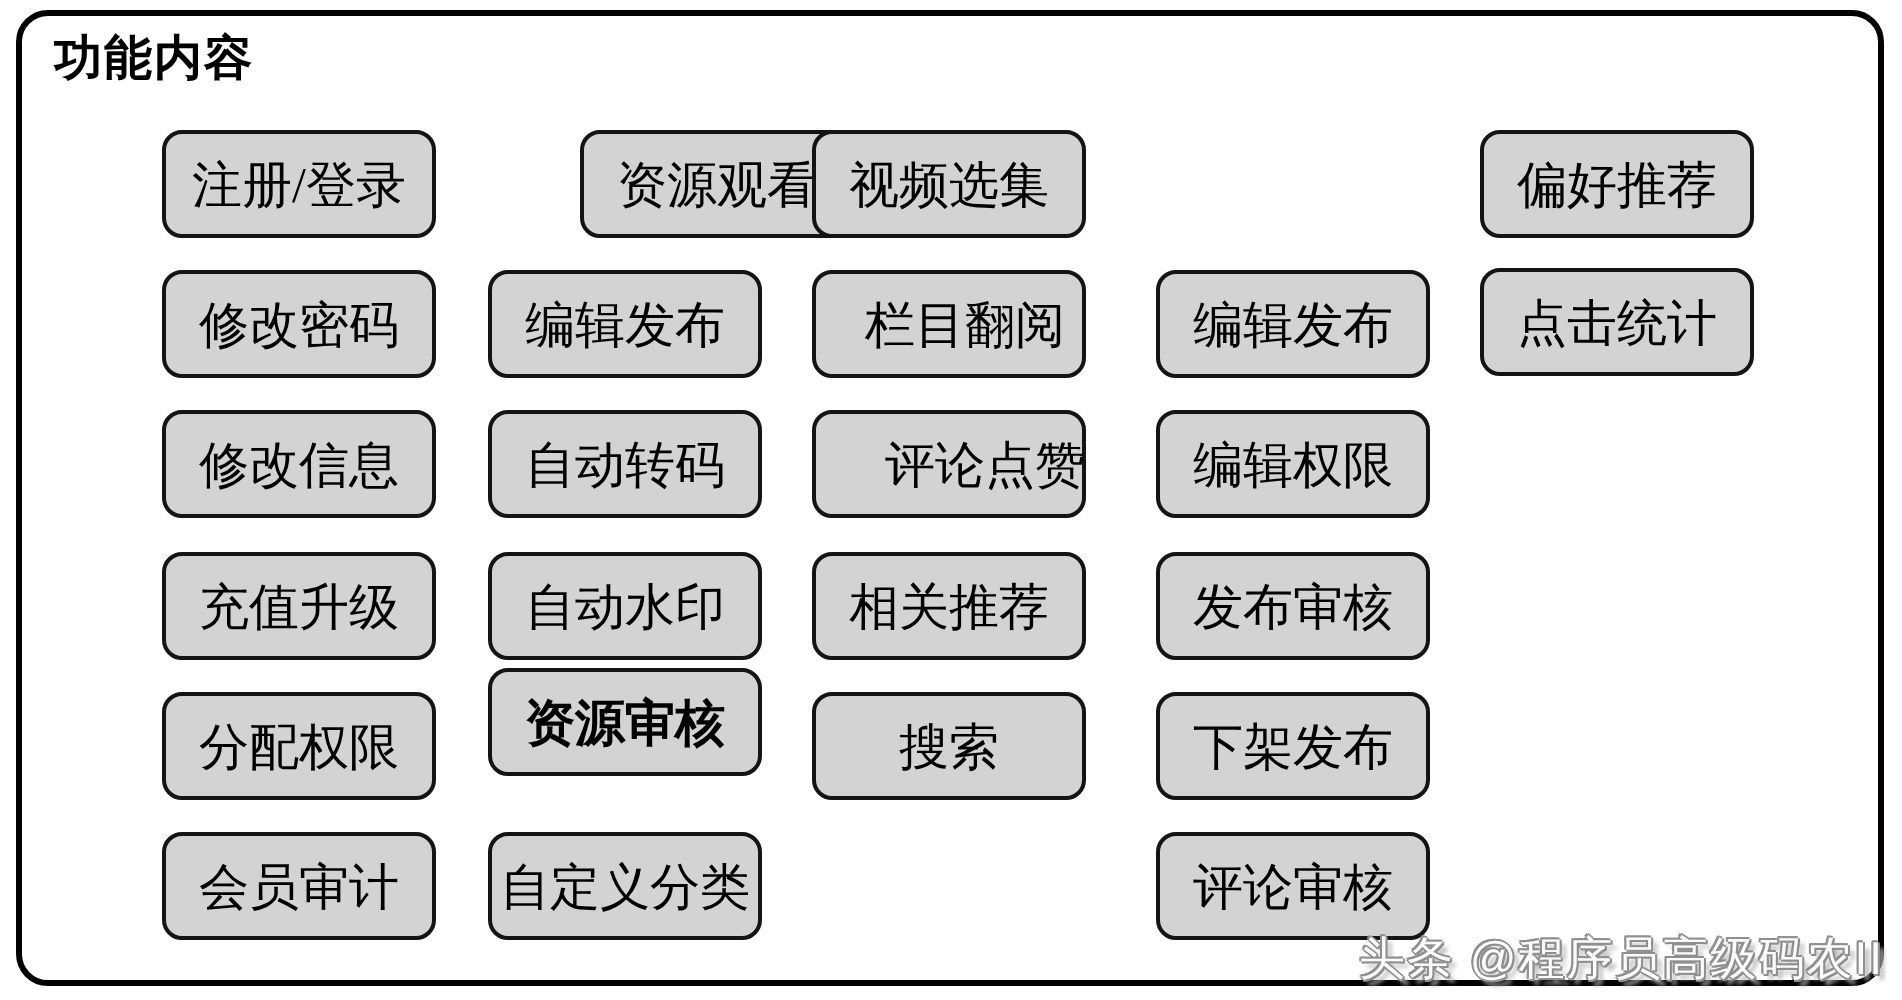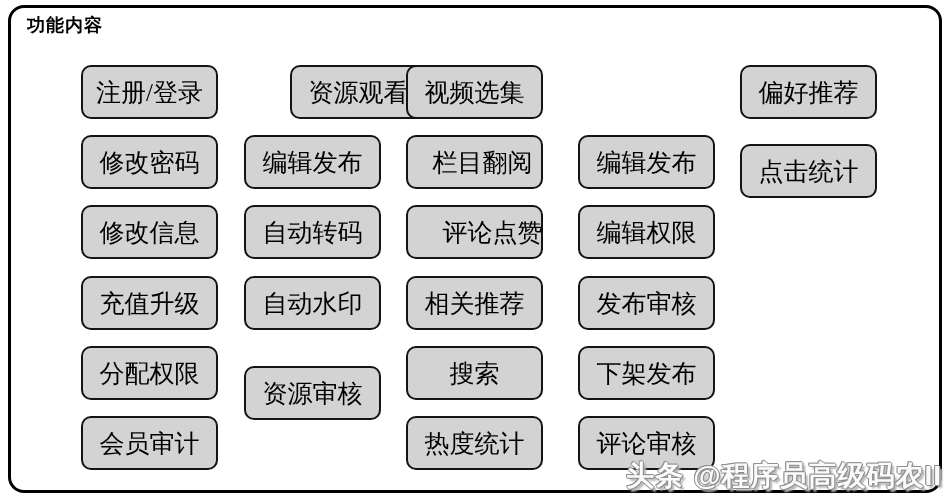--- a/index.html
+++ b/index.html
@@ -25,21 +25,21 @@
     height: 488px;
     border: 3px solid var(--panel-border, #000000);
     border-radius: 16px;
     box-sizing: border-box;
     background: transparent;
   }
   .panel-title {
     position: absolute;
     left: 27px;
     top: 13px;
-    font-size: 18px;
+    font-size: 24px;
     font-weight: 700;
     color: #000000;
     letter-spacing: 1px;
     font-family: "Liberation Sans", "DejaVu Sans", sans-serif;
   }
   .grid {
     position: absolute;
     left: 0;
     top: 0;
     width: 951px;
@@ -60,22 +60,22 @@
     color: var(--btn-text, #000000);
     font-family: "Liberation Serif", "DejaVu Serif", serif;
     white-space: nowrap;
     cursor: default;
     letter-spacing: 0px;
   }
   .watermark {
     position: absolute;
     right: 9px;
     bottom: 5px;
-    font-size: 28px;
-    font-weight: 700;
+    font-size: 23px;
+    font-weight: 400;
     color: #fbfbfb;
     letter-spacing: 1px;
     text-shadow:
       1px 0 0 #8f8f8f,
       -1px 0 0 #8f8f8f,
       0 1px 0 #8f8f8f,
       0 -1px 0 #8f8f8f,
       1px 1px 0 #8f8f8f,
       -1px -1px 0 #8f8f8f,
       3px 3px 2px #b5b5b5;
@@ -90,31 +90,31 @@
   <div class="panel-title">功能内容</div>
   <div class="grid">
       <div class="feature-button" style="left: 81px; top: 65px;">注册/登录</div>
       <div class="feature-button" style="left: 244px; top: 65px; margin-left: 46px;">资源观看</div>
       <div class="feature-button" style="left: 406px; top: 65px;">视频选集</div>
       <div class="feature-button" style="left: 81px; top: 135px;">修改密码</div>
       <div class="feature-button" style="left: 740px; top: 65px;">偏好推荐</div>
       <div class="feature-button" style="left: 244px; top: 135px;">编辑发布</div>
       <div class="feature-button" style="left: 406px; top: 135px; padding-left: 16px;">栏目翻阅</div>
       <div class="feature-button" style="left: 578px; top: 135px;">编辑发布</div>
-      <div class="feature-button" style="left: 740px; top: 144px;">点击统计</div>
+      <div class="feature-button" style="left: 740px; top: 134px;">点击统计</div>
       <div class="feature-button" style="left: 81px; top: 205px;">修改信息</div>
       <div class="feature-button" style="left: 244px; top: 205px;">自动转码</div>
       <div class="feature-button" style="left: 406px; top: 205px; padding-left: 36px;">评论点赞</div>
       <div class="feature-button" style="left: 578px; top: 205px;">编辑权限</div>
       <div class="feature-button" style="left: 81px; top: 276px;">充值升级</div>
       <div class="feature-button" style="left: 244px; top: 276px;">自动水印</div>
       <div class="feature-button" style="left: 406px; top: 276px;">相关推荐</div>
       <div class="feature-button" style="left: 81px; top: 346px;">分配权限</div>
       <div class="feature-button" style="left: 578px; top: 276px;">发布审核</div>
-      <div class="feature-button" style="left: 244px; top: 366px;">资源审核</div>
+      <div class="feature-button" style="left: 244px; top: 334px; font-weight: bold;">资源审核</div>
       <div class="feature-button" style="left: 406px; top: 346px;">搜索</div>
       <div class="feature-button" style="left: 578px; top: 346px;">下架发布</div>
       <div class="feature-button" style="left: 81px; top: 416px;">会员审计</div>
-      <div class="feature-button" style="left: 406px; top: 416px;">热度统计</div>
+      <div class="feature-button" style="left: 244px; top: 416px;">自定义分类</div>
       <div class="feature-button" style="left: 578px; top: 416px;">评论审核</div>
     </div>
   <div class="watermark">头条 @程序员高级码农II</div>
 </div>
 
 </body></html>

